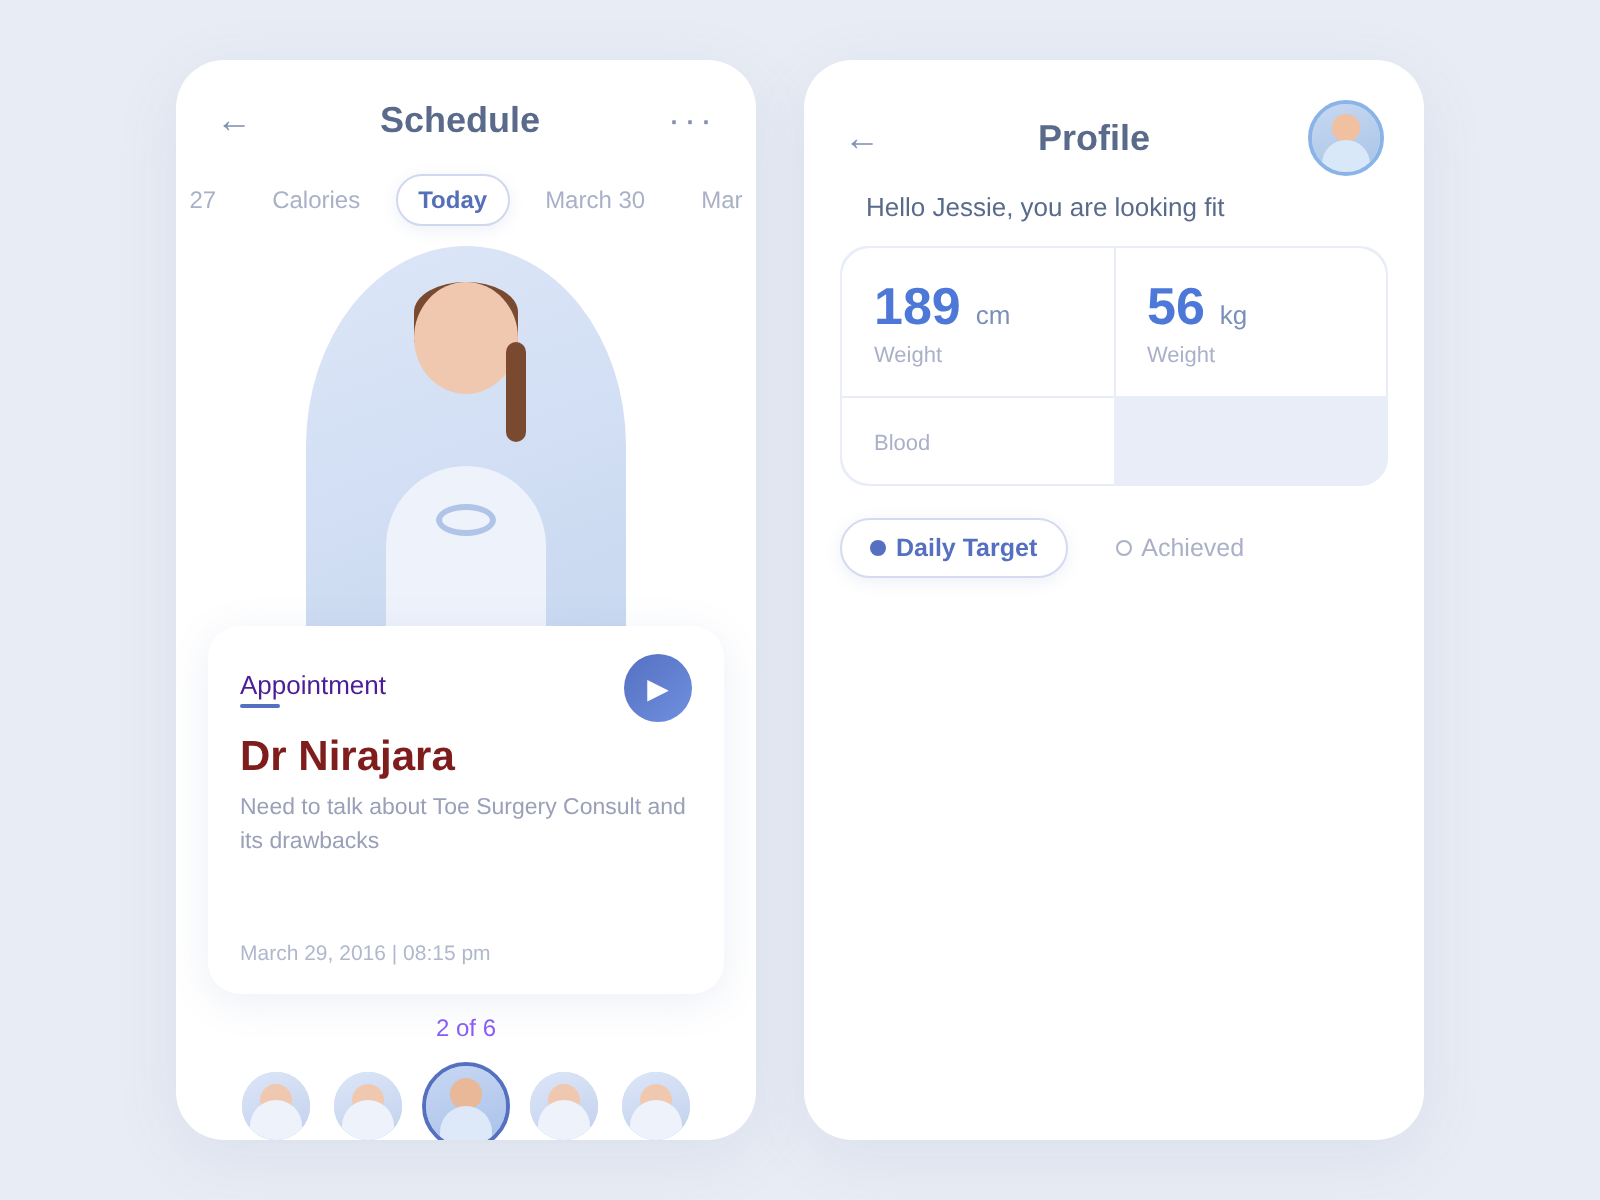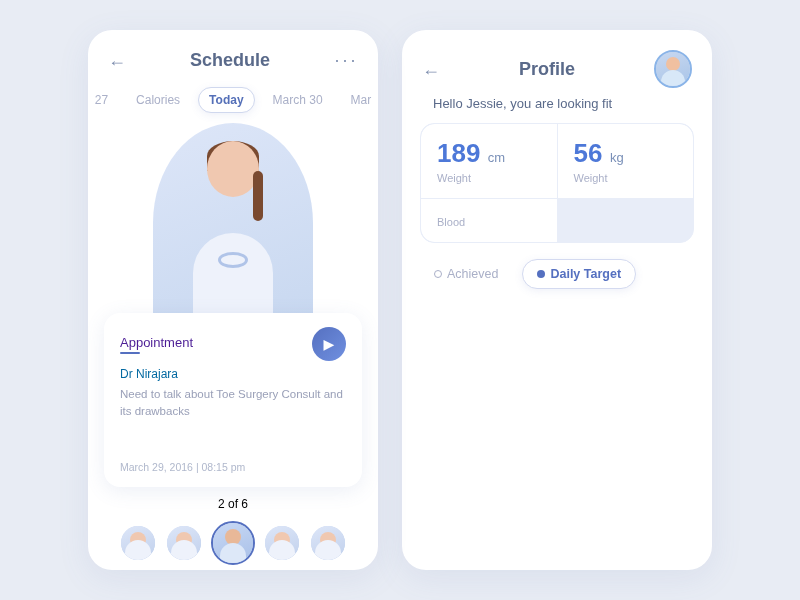--- a/index.html
+++ b/index.html
@@ -192,23 +192,23 @@
       border-radius: 50%;
       background: linear-gradient(135deg, #5570c0, #7090e0);
       display: flex;
       align-items: center;
       justify-content: center;
       color: #fff;
       font-size: 14px;
       cursor: pointer;
     }
     .appt-doctor-name {
-      font-size: 12px;
-      font-weight: 400;
-      color: #0369a1;
+      font-size: 21px;
+      font-weight: 700;
+      color: #7f1d1d;
       margin-bottom: 5px;
     }
     .appt-description {
       font-size: 11.5px;
       color: #9aa0b8;
       line-height: 1.5;
       margin-bottom: 8px;
     }
     .appt-datetime {
       font-size: 10.5px;
@@ -217,21 +217,21 @@
     }
     .schedule-footer {
       display: flex;
       flex-direction: column;
       align-items: center;
       padding: 10px 0 8px;
       gap: 10px;
     }
     .pagination {
       font-size: 12px;
-      color: #000000;
+      color: #8b5cf6;
     }
     .avatar-row {
       display: flex;
       gap: 8px;
       align-items: center;
       justify-content: center;
     }
     .avatar-sm {
       width: 38px;
       height: 38px;
@@ -539,24 +539,24 @@
           <span class="stat-unit">kg</span>
         </div>
         <div class="stat-label">Weight</div>
       </div>
       <div class="stat-cell">
         <div class="stat-label">Blood</div>
       </div>
     </div>
 
     <div class="target-tabs">
+      <div class="target-tab active">
+        <div class="tab-dot"></div>
+        <span>Daily Target</span>
+      </div>
       <div class="target-tab inactive">
         <div class="tab-dot-grey"></div>
         <span>Achieved</span>
       </div>
-      <div class="target-tab active">
-        <div class="tab-dot"></div>
-        <span>Daily Target</span>
-      </div>
     </div>
 
   </div>
 </div>
 
 </body></html>

